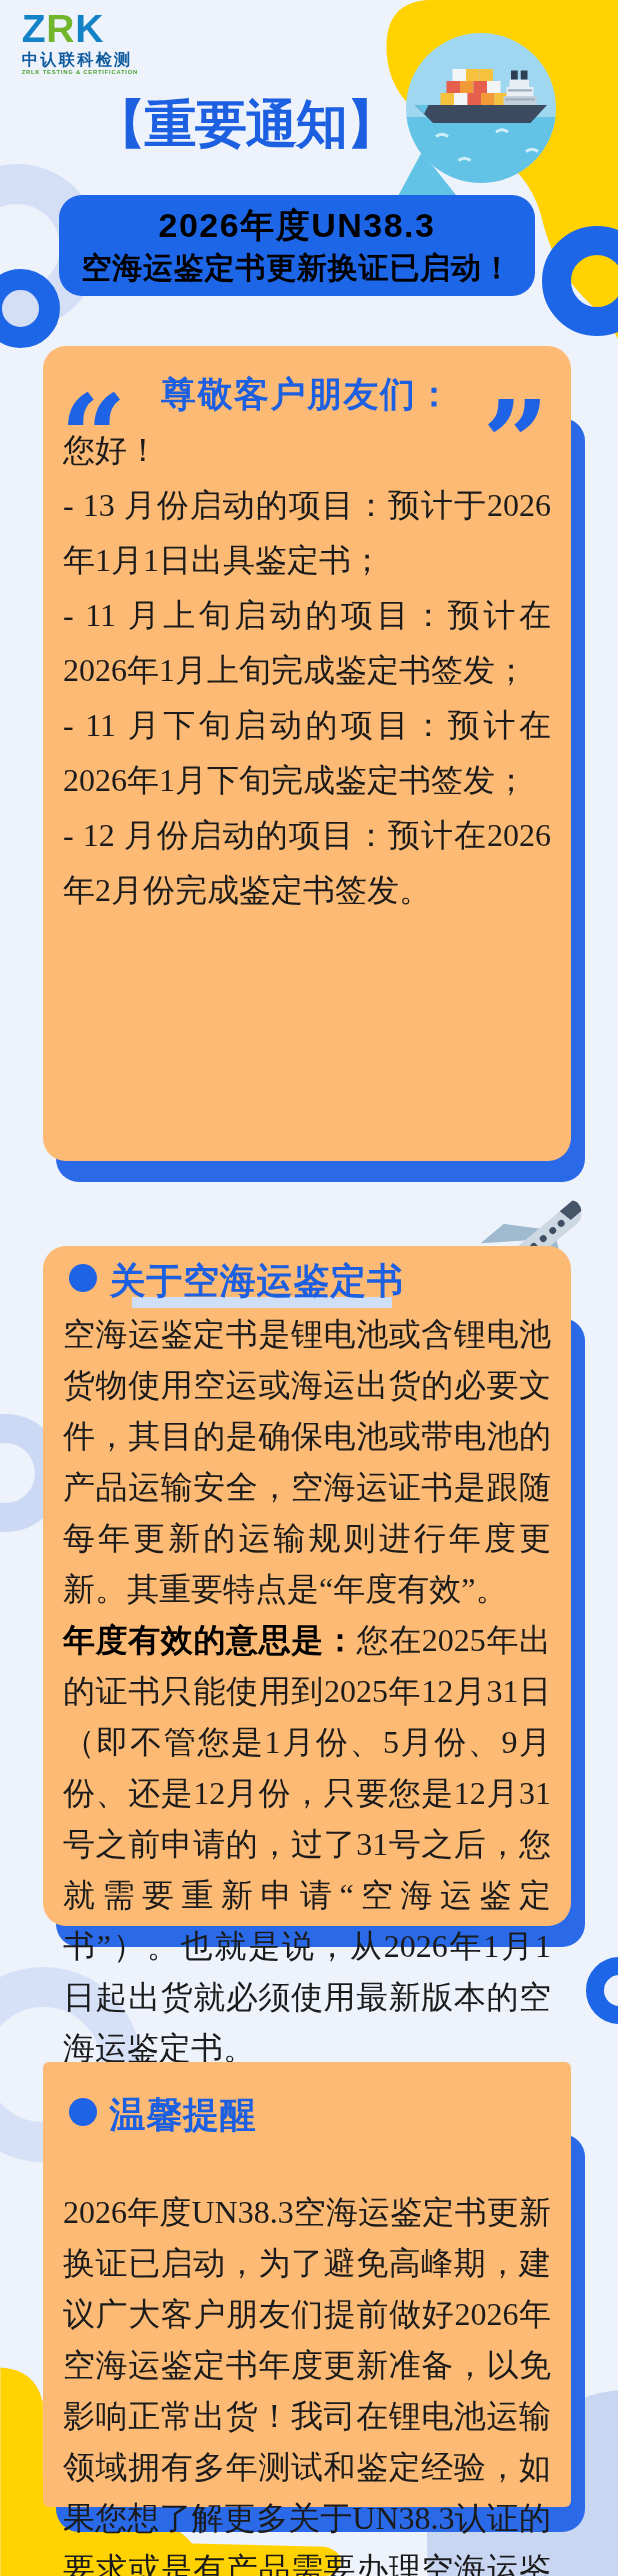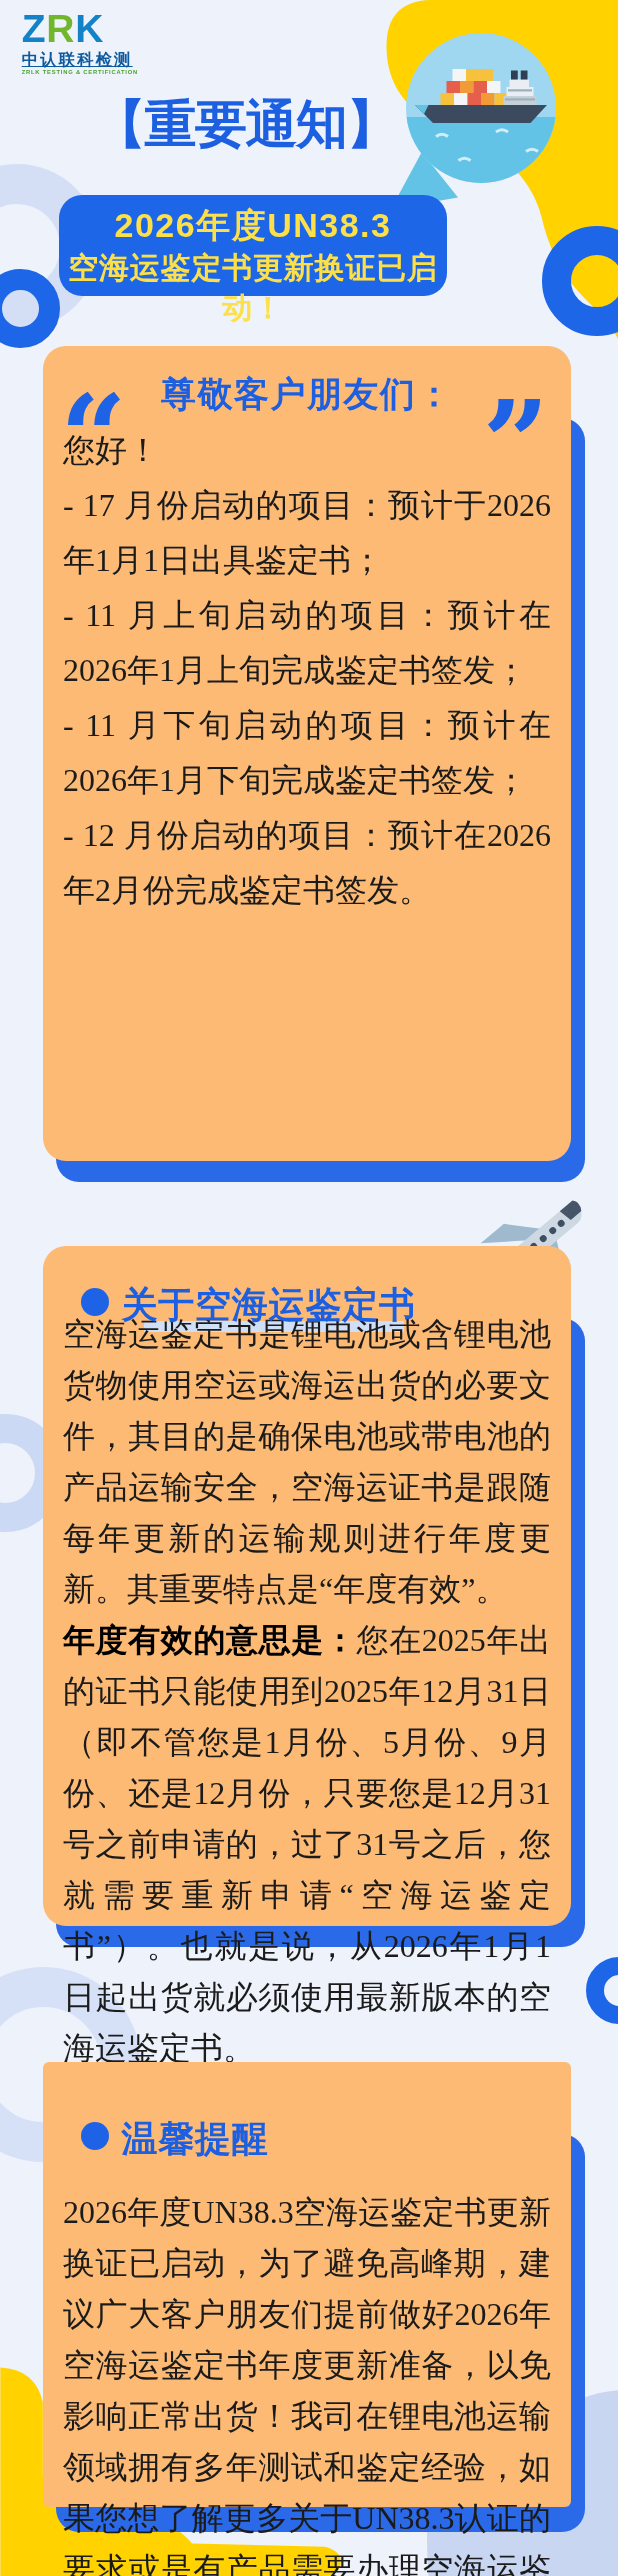--- a/index.html
+++ b/index.html
@@ -17,37 +17,37 @@
   .ring-blue-right{left:542px;top:226px;width:110px;height:110px;border:29px solid #1e66e8;}
   .ring-light-mid{left:-54px;top:1414px;width:118px;height:118px;border:29px solid #ccd9f4;}
   .ring-light-low{left:-54px;top:1967px;width:195px;height:195px;border:40px solid #d6e1f7;}
   .ring-blue-low{left:586px;top:1957px;width:67px;height:67px;border:18px solid #1e66e8;}
   .blob{position:absolute;}
   
   .logo{position:absolute;left:21.7px;top:9.3px;line-height:1;}
   .logo-zrk{font-size:39px;font-weight:900;letter-spacing:0.8px;font-family:"Liberation Sans","DejaVu Sans",sans-serif;}
   .logo-zrk .lz,.logo-zrk .lk{color:#1482c6;}
   .logo-zrk .lr{color:#71b62c;}
-  .logo-cn{font-size:16.2px;font-weight:900;color:#0e5a9e;letter-spacing:2.3px;margin-top:3.1px;text-decoration:underline;}
+  .logo-cn{font-size:16.2px;font-weight:900;color:#0e5a9e;letter-spacing:2.3px;margin-top:3.1px;}
   .logo-en{font-size:5.8px;font-weight:bold;color:#4aa32e;letter-spacing:0.8px;margin-top:2.3px;}
   .main-title{
     position:absolute;left:29px;top:90px;width:433px;text-align:center;
     font-size:52px;font-weight:900;color:#1c5fe0;letter-spacing:-1.5px;
   }
   .ship-bubble{
     position:absolute;left:406px;top:33px;width:150px;height:150px;border-radius:50%;
     overflow:hidden;z-index:3;
   }
   .bubble-tail{
     position:absolute;left:391px;top:152px;width:67px;height:57px;background:#63c3e6;
     clip-path:polygon(46% 0%,100% 80%,0% 100%);z-index:2;
   }
   .banner{
-    position:absolute;left:59px;top:195px;width:388px;height:101px;background:#1e66e8;
-    border-radius:23px;color:#fde047;text-align:center;z-index:4;
+    position:absolute;left:59px;top:195px;width:476px;height:101px;background:#1e66e8;
+    border-radius:23px;color:#000000;text-align:center;z-index:4;
   }
   .banner-line1{font-size:34px;font-weight:900;letter-spacing:1.5px;margin-top:7.7px;line-height:45px;}
   .banner-line2{font-size:30px;font-weight:900;letter-spacing:0.8px;line-height:40px;font-family:Liberation Serif, serif;}
   
   .frame{position:absolute;left:56px;width:529px;background:#2a6ae9;border-radius:23px;z-index:4;}
   .frame-1{top:418px;height:764px;}
   .frame-2{top:1318px;height:629px;}
   .frame-3{top:2134px;height:398px;}
   .card{position:absolute;left:43px;width:528px;background:#fdba74;border-radius:23px;z-index:5;}
   .card-1{top:346px;height:815px;}
@@ -65,21 +65,21 @@
   .card-body{
     position:absolute;left:20px;right:20px;
     font-family:"Liberation Serif","DejaVu Serif",serif;
     font-size:32px;color:#1b1b1b;text-align:justify;
   }
   .card-body p{margin:0;}
   .body-1{top:77px;line-height:55px;}
   .body-2{top:63px;line-height:51px;}
   .body-3{top:125px;line-height:51px;}
   .seg-bold{font-weight:bold;color:#000000;}
-  .section-head{position:absolute;left:38px;right:20px;margin-top:24px;}
+  .section-head{position:absolute;left:26px;right:20px;}
   .head-about{top:10.8px;}
   .head-reminder{top:29px;}
   .section-dot{display:inline-block;vertical-align:middle;width:28px;height:28px;border-radius:50%;
     background:#1e63e6;margin-right:12.4px;margin-top:-6.2px;}
   .section-title{
     display:inline-block;vertical-align:middle;position:relative;
     font-family:"Liberation Serif","DejaVu Serif",serif;font-weight:900;
     font-size:36px;color:#1c5fe0;letter-spacing:0.8px;z-index:1;
   }
   .title-underline{position:absolute;left:63px;top:40px;width:260px;height:11.6px;background:#cfdff8;z-index:0;}
@@ -161,21 +161,21 @@
     <div class="banner-line2">空海运鉴定书更新换证已启动！</div>
   </div>
 
   <div class="frame frame-1"></div>
   <div class="card card-1">
     <div class="quote quote-open">“</div>
     <div class="quote quote-close">”</div>
     <div class="greet-heading">尊敬客户朋友们：</div>
     <div class="card-body body-1">
         <p><span>您好！</span></p>
-        <p><span>- 17 月份启动的项目：预计于2026年1月1日出具鉴定书；</span></p>
+        <p><span>- 13 月份启动的项目：预计于2026年1月1日出具鉴定书；</span></p>
         <p><span>- 11 月上旬启动的项目：预计在2026年1月上旬完成鉴定书签发；</span></p>
         <p><span>- 11 月下旬启动的项目：预计在2026年1月下旬完成鉴定书签发；</span></p>
         <p><span>- 12 月份启动的项目：预计在2026年2月份完成鉴定书签发。</span></p>
       </div>
   </div>
 
   <div class="plane">
     <svg width="147" height="124" viewBox="0 0 200 180">
       <g transform="rotate(-40 100 90)">
         <polygon points="88,78 28,34 72,34 112,78" fill="#9fb9cf"></polygon>

